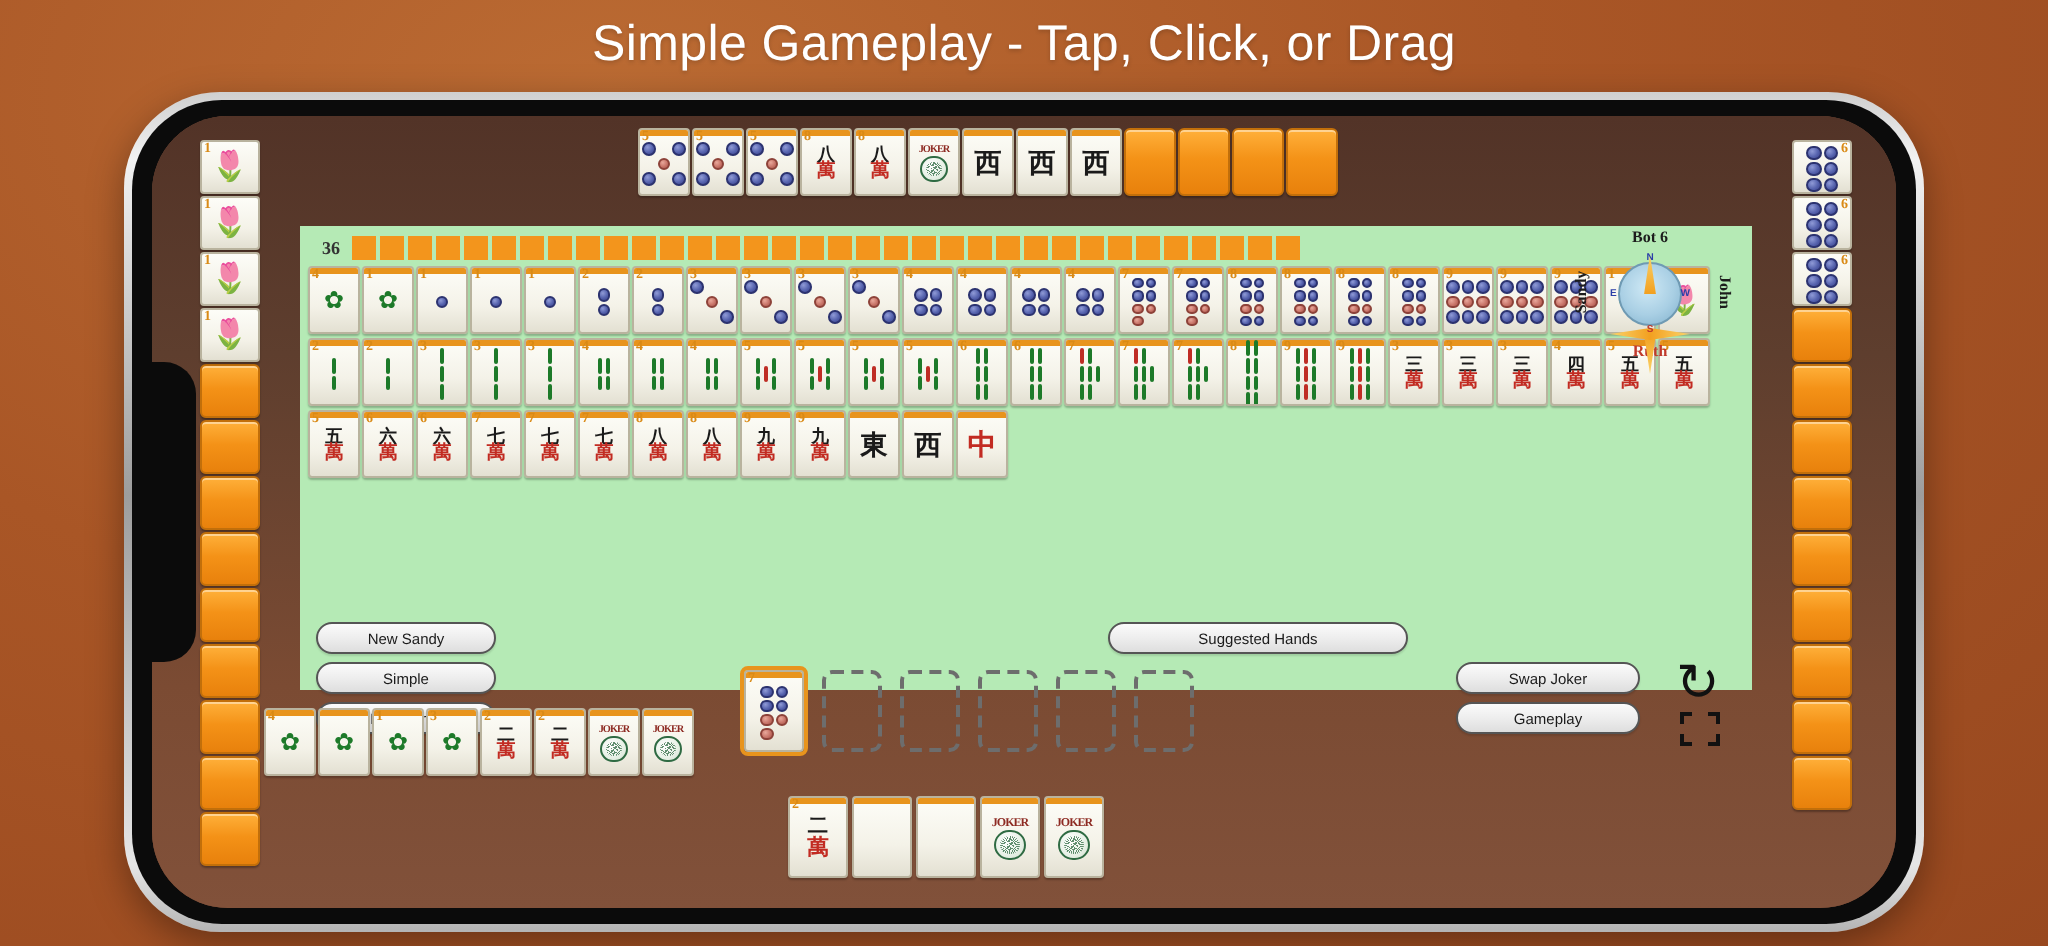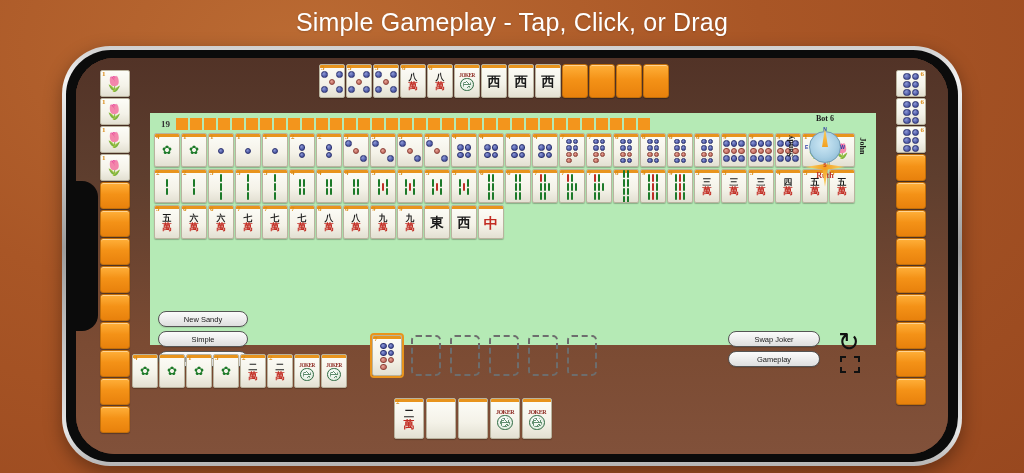--- a/index.html
+++ b/index.html
@@ -548,21 +548,21 @@
                 <span class="joker-word" style="font-size:6px">JOKER</span>
                 <div class="joker-ring" style="width:15.600000000000001px;height:15.600000000000001px"></div>
               </div>
             </div>
           </div>
         </div>
 
     <div id="play-area">
 
       <div id="wall-bar">
-        <span id="wall-count">19</span>
+        <span id="wall-count">36</span>
         <span id="wall-segments">
               <span class="wall-seg"></span>
               <span class="wall-seg"></span>
               <span class="wall-seg"></span>
               <span class="wall-seg"></span>
               <span class="wall-seg"></span>
               <span class="wall-seg"></span>
               <span class="wall-seg"></span>
               <span class="wall-seg"></span>
               <span class="wall-seg"></span>
@@ -1419,20 +1419,21 @@
           <span class="rose-dir" style="left:50%;bottom:-1px;transform:translateX(-50%);color:#c0392b">S</span>
           <span class="rose-dir" style="left:0;top:50%;transform:translateY(-50%)">E</span>
           <span class="rose-dir" style="right:0;top:50%;transform:translateY(-50%)">W</span>
         </div>
       </div>
 
 
       <div class="btn" id="btn-new-game">New Sandy</div>
       <div class="btn" id="btn-history">Simple</div>
       <div class="btn" id="btn-end-game">End Game</div>
+      <div class="btn" id="btn-suggested">Suggested Hands</div>
       <div class="btn" id="btn-swap">Swap Joker</div>
       <div class="btn" id="btn-mahjong">Gameplay</div>
 
       <div id="discard-area">
             <div class="tile topcap" id="discard-tile" style="width: 30px; height: 41px; outline: rgb(232, 148, 29) solid 2px;">
               <span class="num" style="color:#d98a16">7</span>
               <div class="glyph">
                 <div class="dotgrid" style="grid-template-columns:repeat(2,6.1499999999999995px)">
                   <div class="dot" style="width:6.1499999999999995px;height:6.1499999999999995px"></div>
                   <div class="dot" style="width:6.1499999999999995px;height:6.1499999999999995px"></div>

